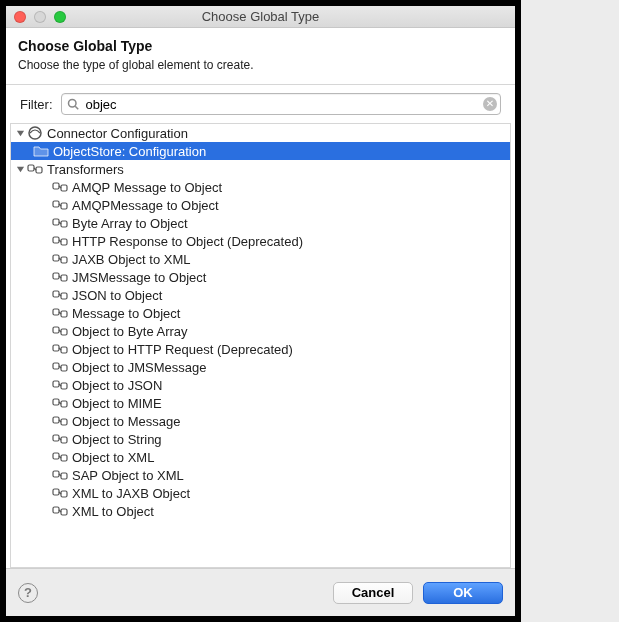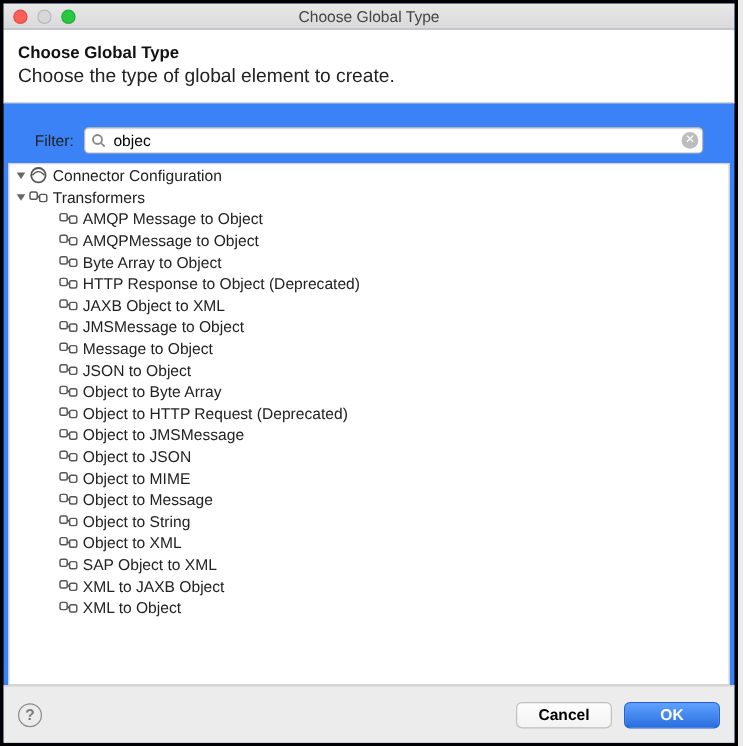--- a/index.html
+++ b/index.html
@@ -6,25 +6,25 @@
   html, body {
     margin: 0; padding: 0;
     width: 619px; height: 622px;
     font-family: -apple-system, "Helvetica Neue", Arial, sans-serif;
     font-size: 13px;
     color: #222;
     background: #ececec;
     overflow: hidden;
   }
   .window {
-    width: 615px; height: 622px;
-    background: #3b82f6;
+    width: 521px; height: 622px;
+    background: #ffffff;
     display: flex;
     flex-direction: column;
-    border: 3px solid #000000;
+    border: 6px solid #000000;
   }
   .titlebar {
     height: 22px;
     background: linear-gradient(#e8e8e8, #d9d9d9);
     display: flex;
     align-items: center;
     position: relative;
     border-bottom: 1px solid #c7c7c7;
   }
   .traffic {
@@ -51,29 +51,28 @@
     border-bottom: 1px solid #d6d6d6;
   }
   .header h1 {
     margin: 0 0 4px 0;
     font-size: 14px;
     font-weight: 600;
     color: #111;
   }
   .header p {
     margin: 0;
-    font-size: 16px;
+    font-size: 12px;
     color: #222;
   }
   .filter-row {
     display: flex;
     align-items: center;
     gap: 8px;
-    padding: 8px 26px;
-    margin-top: 12px;
+    padding: 8px 14px;
   }
   .filter-row label {
     font-size: 13px;
     color: #222;
   }
   .search-wrap {
     flex: 1;
     position: relative;
   }
   .search-input {
@@ -213,20 +212,28 @@
           </svg>
         </span>
         <span class="icon">
           <svg viewBox="0 0 16 16">
             <circle cx="8" cy="8" r="6" fill="none" stroke="#555" stroke-width="1.5"></circle>
             <path d="M3 8 Q8 2 13 8" fill="none" stroke="#555" stroke-width="1.2"></path>
           </svg>
         </span>
         <span class="label">Connector Configuration</span>
       </div>
+      <div class="row selected depth1">
+        <span class="icon">
+          <svg viewBox="0 0 16 16">
+            <path d="M1 4 h5 l1.5 2 H15 v7 H1 z" fill="#fff" stroke="rgba(255,255,255,0.9)" stroke-width="0.8" fill-opacity="0.25"></path>
+          </svg>
+        </span>
+        <span class="label">ObjectStore: Configuration</span>
+      </div>
       <div class="row depth0">
         <span class="twisty">
           <svg viewBox="0 0 10 10" style="transform:rotate(90deg)">
             <polygon points="2,1 8,5 2,9" fill="#666"></polygon>
           </svg>
         </span>
         <span class="icon">
           <svg viewBox="0 0 16 16">
             <rect x="1" y="4" width="6" height="6" rx="1.5" fill="none" stroke="#555" stroke-width="1.2"></rect>
             <rect x="9" y="6" width="6" height="6" rx="1.5" fill="none" stroke="#555" stroke-width="1.2"></rect>
@@ -296,31 +303,31 @@
         <span class="label">JMSMessage to Object</span>
       </div>
       <div class="row depth2">
         <span class="icon">
           <svg viewBox="0 0 16 16">
             <rect x="1" y="4" width="6" height="6" rx="1.5" fill="none" stroke="#555" stroke-width="1.2"></rect>
             <rect x="9" y="6" width="6" height="6" rx="1.5" fill="none" stroke="#555" stroke-width="1.2"></rect>
             <line x1="7" y1="7" x2="9" y2="9" stroke="#555" stroke-width="1.2"></line>
           </svg>
         </span>
+        <span class="label">JSON to Object</span>
+      </div>
+      <div class="row depth2">
+        <span class="icon">
+          <svg viewBox="0 0 16 16">
+            <rect x="1" y="4" width="6" height="6" rx="1.5" fill="none" stroke="#555" stroke-width="1.2"></rect>
+            <rect x="9" y="6" width="6" height="6" rx="1.5" fill="none" stroke="#555" stroke-width="1.2"></rect>
+            <line x1="7" y1="7" x2="9" y2="9" stroke="#555" stroke-width="1.2"></line>
+          </svg>
+        </span>
         <span class="label">Message to Object</span>
-      </div>
-      <div class="row depth2">
-        <span class="icon">
-          <svg viewBox="0 0 16 16">
-            <rect x="1" y="4" width="6" height="6" rx="1.5" fill="none" stroke="#555" stroke-width="1.2"></rect>
-            <rect x="9" y="6" width="6" height="6" rx="1.5" fill="none" stroke="#555" stroke-width="1.2"></rect>
-            <line x1="7" y1="7" x2="9" y2="9" stroke="#555" stroke-width="1.2"></line>
-          </svg>
-        </span>
-        <span class="label">JSON to Object</span>
       </div>
       <div class="row depth2">
         <span class="icon">
           <svg viewBox="0 0 16 16">
             <rect x="1" y="4" width="6" height="6" rx="1.5" fill="none" stroke="#555" stroke-width="1.2"></rect>
             <rect x="9" y="6" width="6" height="6" rx="1.5" fill="none" stroke="#555" stroke-width="1.2"></rect>
             <line x1="7" y1="7" x2="9" y2="9" stroke="#555" stroke-width="1.2"></line>
           </svg>
         </span>
         <span class="label">Object to Byte Array</span>

